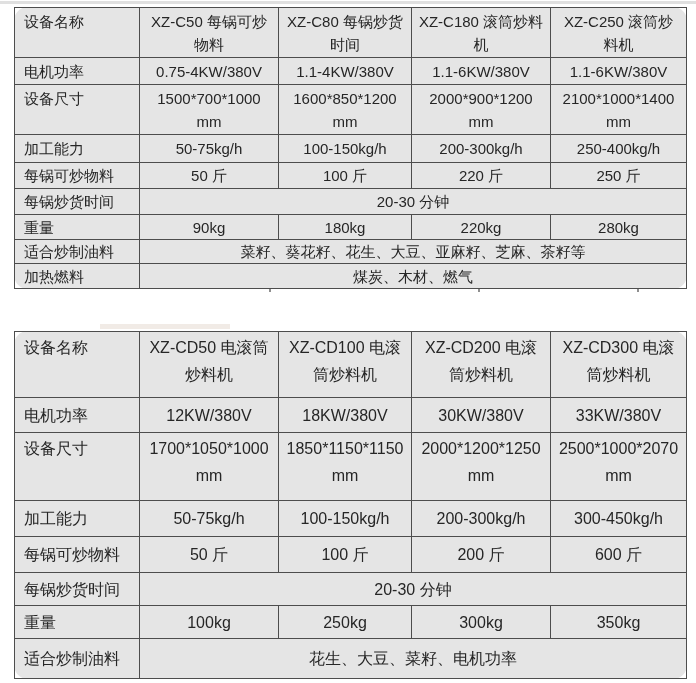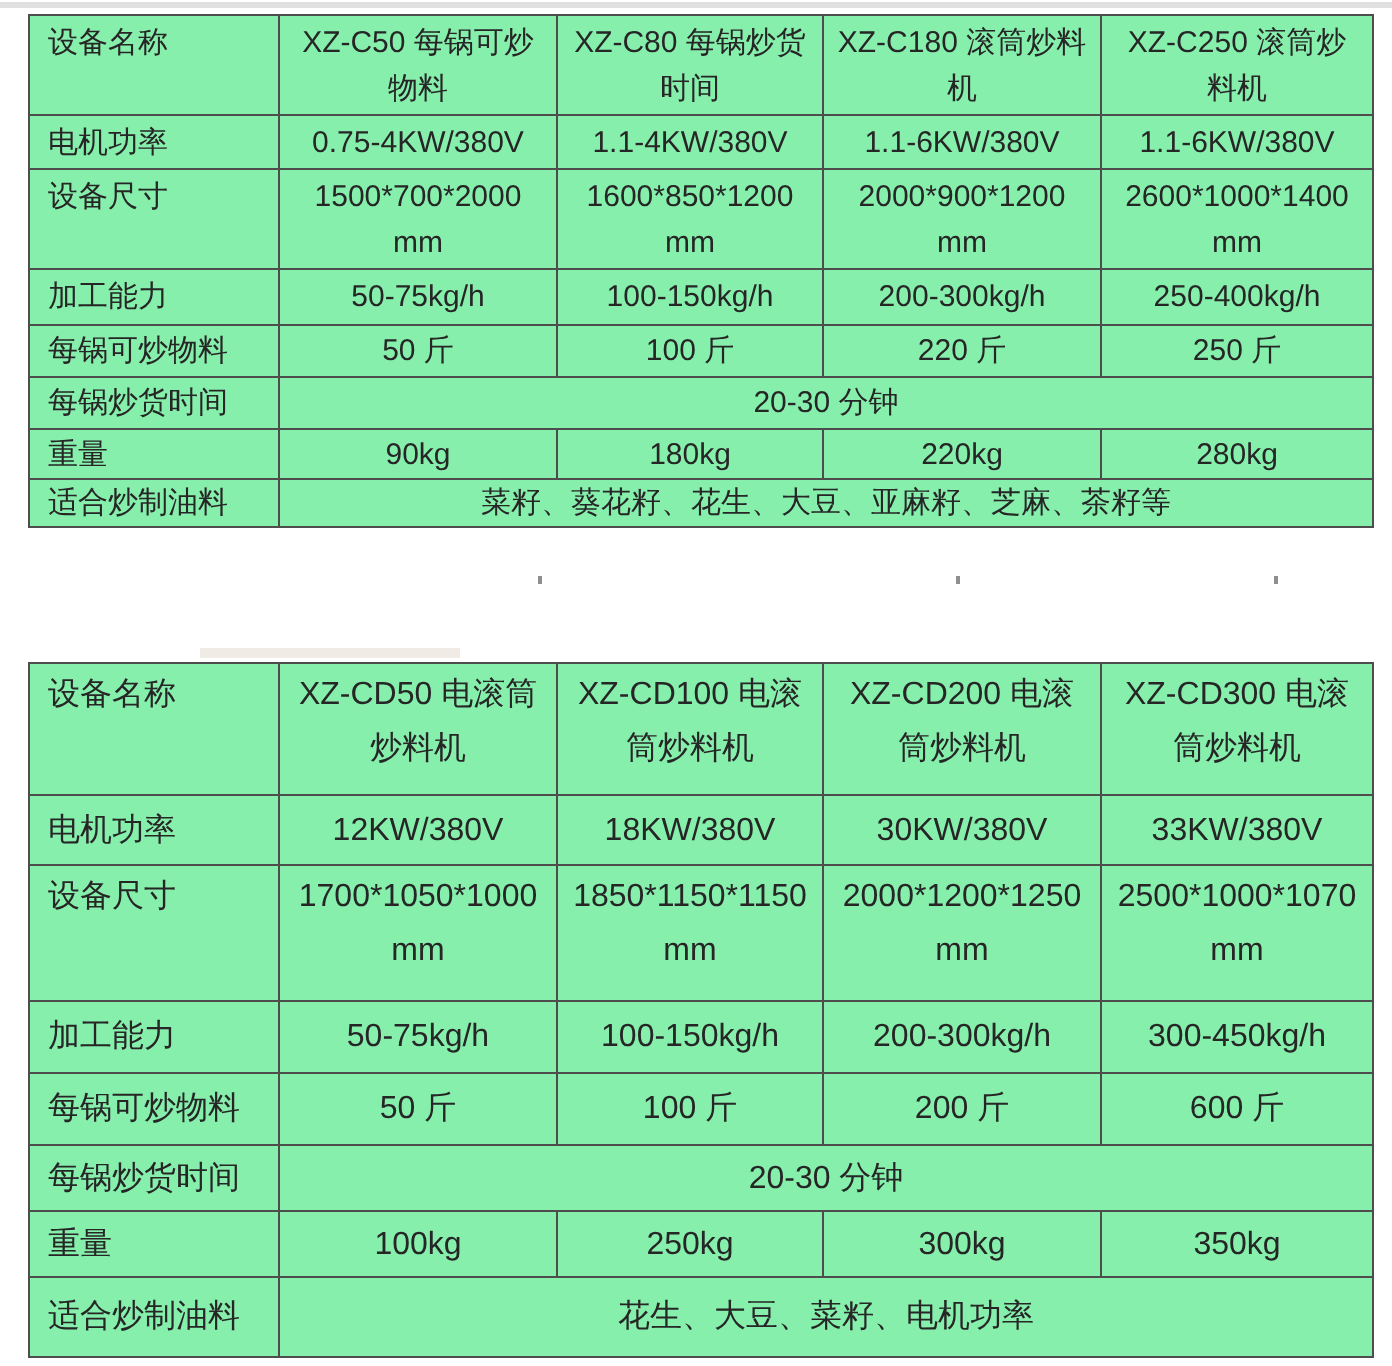--- a/index.html
+++ b/index.html
@@ -15,21 +15,22 @@
   .artifact-top    { position:absolute; left:0; top:1px; width:696px; height:3px; background:#d6d6d6; opacity:.75; }
   .artifact-smudge { position:absolute; left:100px; top:324px; width:130px; height:5px; background:#f1ebe6; }
   .stub { position:absolute; width:2px; height:4px; background:#8f8f8f; top:288px; }
   .stub1 { left:269px; } .stub2 { left:478px; } .stub3 { left:637px; }
 
   table.spec {
     position:absolute; left:14px;
     border-collapse:collapse;
     table-layout:fixed;
     width:672px;
-    background:#86efac;
+    background:#e5e5e5;
+    border-radius:14px;
   }
   #spec-table-gas      { top:7px;   font-size:15px; line-height:23px; }
   #spec-table-electric { top:331px; font-size:16px; line-height:27px; }
 
   table.spec td, table.spec th {
     border:1.5px solid #4d4d4d;
     padding:0 6px;
     text-align:center;
     font-weight:normal;
     vertical-align:middle;
@@ -73,33 +74,33 @@
     <tr style="height:27px">
       <td class="label">电机功率</td>
       <td>0.75-4KW/380V</td>
       <td>1.1-4KW/380V</td>
       <td>1.1-6KW/380V</td>
       <td>1.1-6KW/380V</td>
     </tr>
     <tr class="v-top" style="height:50px">
       <td class="label">设备尺寸</td>
       <td>
-            <span class="dim-unit">1500*700*2000</span>
+            <span class="dim-unit">1500*700*1000</span>
             <span class="dim-unit">mm</span>
           </td>
       <td>
             <span class="dim-unit">1600*850*1200</span>
             <span class="dim-unit">mm</span>
           </td>
       <td>
             <span class="dim-unit">2000*900*1200</span>
             <span class="dim-unit">mm</span>
           </td>
       <td>
-            <span class="dim-unit">2600*1000*1400</span>
+            <span class="dim-unit">2100*1000*1400</span>
             <span class="dim-unit">mm</span>
           </td>
     </tr>
     <tr style="height:28px">
       <td class="label">加工能力</td>
       <td>50-75kg/h</td>
       <td>100-150kg/h</td>
       <td>200-300kg/h</td>
       <td>250-400kg/h</td>
     </tr>
@@ -117,20 +118,24 @@
     <tr style="height:25px">
       <td class="label">重量</td>
       <td>90kg</td>
       <td>180kg</td>
       <td>220kg</td>
       <td>280kg</td>
     </tr>
     <tr style="height:24px">
       <td class="label">适合炒制油料</td>
       <td colspan="4">菜籽、葵花籽、花生、大豆、亚麻籽、芝麻、茶籽等</td>
+    </tr>
+    <tr style="height:25px">
+      <td class="label">加热燃料</td>
+      <td colspan="4">煤炭、木材、燃气</td>
     </tr>
   </tbody>
     </table>
 
   <table class="spec" id="spec-table-electric">
     <colgroup>
       <col style="width:125px">
         <col style="width:139px">
         <col style="width:133px">
         <col style="width:139px">
@@ -159,21 +164,21 @@
           </td>
       <td>
             <span class="dim-unit">1850*1150*1150</span>
             <span class="dim-unit">mm</span>
           </td>
       <td>
             <span class="dim-unit">2000*1200*1250</span>
             <span class="dim-unit">mm</span>
           </td>
       <td>
-            <span class="dim-unit">2500*1000*1070</span>
+            <span class="dim-unit">2500*1000*2070</span>
             <span class="dim-unit">mm</span>
           </td>
     </tr>
     <tr style="height:36px">
       <td class="label">加工能力</td>
       <td>50-75kg/h</td>
       <td>100-150kg/h</td>
       <td>200-300kg/h</td>
       <td>300-450kg/h</td>
     </tr>

